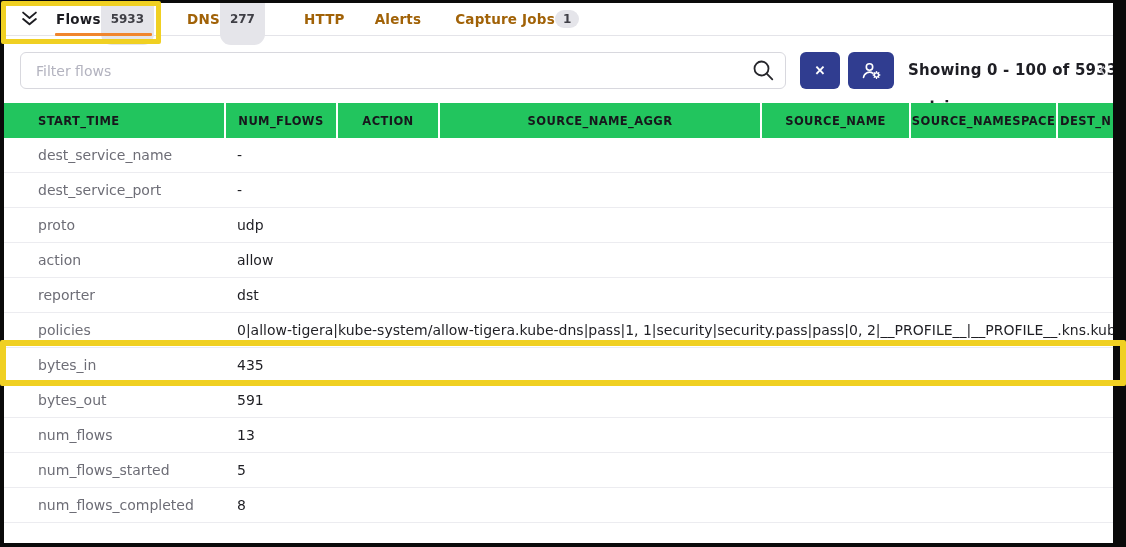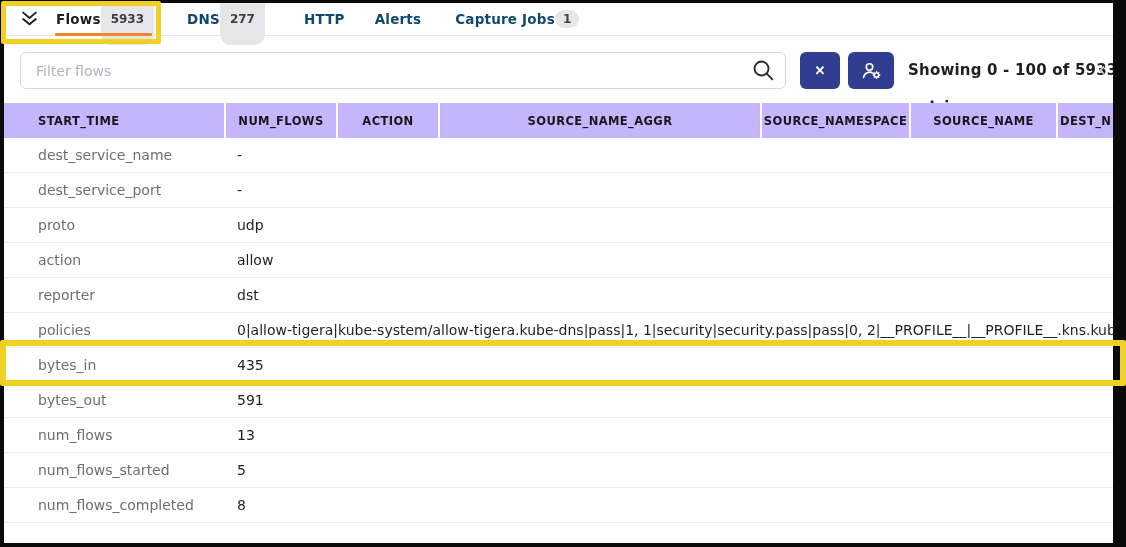--- a/index.html
+++ b/index.html
@@ -11,21 +11,21 @@
   .frame-top { left:0; top:0; width:1126px; height:3px; }
   .frame-left { left:0; top:0; width:4px; height:547px; }
   .frame-bottom { left:0; top:543px; width:1126px; height:4px; }
   .frame-right { left:1113px; top:0; width:13px; height:547px; }
 
   
   .tabbar { position:absolute; left:4px; top:3px; right:13px; height:33px;
             display:flex; align-items:center; background:#fff; border-bottom:1px solid #e4e4e9; }
   .collapse-btn { margin-left:16px; width:18px; height:18px; display:flex; align-items:center; justify-content:center; cursor:pointer; }
   .tab { display:flex; align-items:center; cursor:pointer; }
-  .tab-label { font-size:13.5px; font-weight:700; color:#0c4a6e; letter-spacing:.2px; }
+  .tab-label { font-size:13.5px; font-weight:700; color:#a16207; letter-spacing:.2px; }
   .tab.active .tab-label { color:#1d1d22; }
   .badge { background:#e5e5ea; border-radius:11px; padding:19px 10px; font-size:12px; font-weight:600; color:#3f3f46; }
   .badge.small { padding:2px 8px; }
   .tab-underline { position:absolute; left:51px; top:30px; width:97px; height:3px; background:#F0862D; border-radius:1px; }
 
   
   .filter-wrap { position:absolute; left:20px; top:52px; width:766px; height:37px; }
   .filter-input { width:100%; height:100%; border:1.5px solid #d8d8de; border-radius:6px;
                   padding:0 44px 0 15px; font-size:14px; color:#2a2a30; outline:none;
                   font-family:"DejaVu Sans","Liberation Sans",sans-serif; }
@@ -34,21 +34,21 @@
   .tb-btn { position:absolute; top:52px; height:37px; background:#303D90; border:none; border-radius:6px;
             color:#fff; display:flex; align-items:center; justify-content:center; cursor:pointer; }
   .btn-clear { left:800px; width:40px; font-size:13px; font-weight:700; }
   .btn-user { left:848px; width:46px; }
   .entries { position:absolute; left:908px; top:52px; height:37px; line-height:37px;
              font-size:15px; font-weight:600; color:#1e1e24; letter-spacing:.2px; }
   .pag-prev { position:absolute; left:1098px; top:52px; height:37px; line-height:35px;
               font-size:20px; color:#c6c6cd; cursor:pointer; }
 
   
-  .thead { position:absolute; left:4px; top:103px; right:13px; height:35px; display:flex; background:#c4b5fd; }
+  .thead { position:absolute; left:4px; top:103px; right:13px; height:35px; display:flex; background:#22c55e; }
   .th { height:100%; display:flex; align-items:center; justify-content:center;
         font-size:11.5px; font-weight:700; color:#17171c; letter-spacing:.4px;
         border-right:2px solid #fff; overflow:hidden; white-space:nowrap; cursor:pointer; }
   .th:nth-child(1) { width:222px; justify-content:flex-start; padding-left:34px; }
   .th:nth-child(2) { width:112px; }
   .th:nth-child(3) { width:102px; }
   .th:nth-child(4) { width:322px; }
   .th:nth-child(5) { width:149px; }
   .th:nth-child(6) { width:147px; }
   .th:nth-child(7) { flex:1; border-right:none; justify-content:flex-start; padding-left:2px; }
@@ -140,22 +140,22 @@
   </button>
 
   <div class="entries">Showing 0 - 100 of 5933 entries</div>
   <div class="pag-prev">‹</div>
 
   <div class="thead">
     <div class="th">START_TIME</div>
     <div class="th">NUM_FLOWS</div>
     <div class="th">ACTION</div>
     <div class="th">SOURCE_NAME_AGGR</div>
+    <div class="th">SOURCE_NAME</div>
     <div class="th">SOURCE_NAMESPACE</div>
-    <div class="th">SOURCE_NAME</div>
     <div class="th">DEST_N</div>
   </div>
 
   <div class="details">
     <div class="drow">
       <span class="dkey">dest_service_name</span>
       <span class="dval">-</span>
     </div>
     <div class="drow">
       <span class="dkey">dest_service_port</span>

